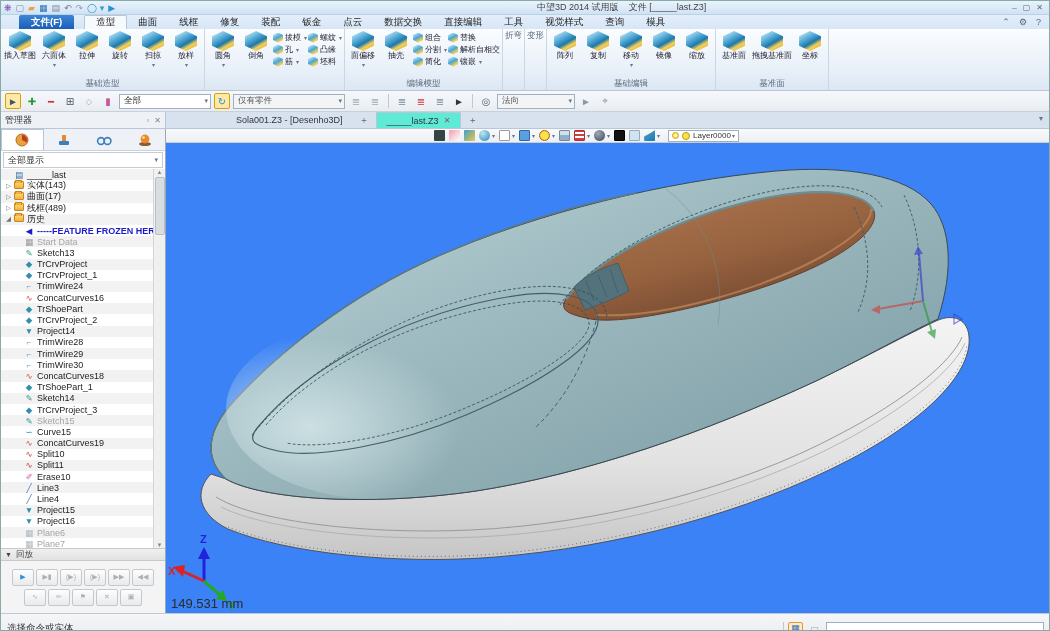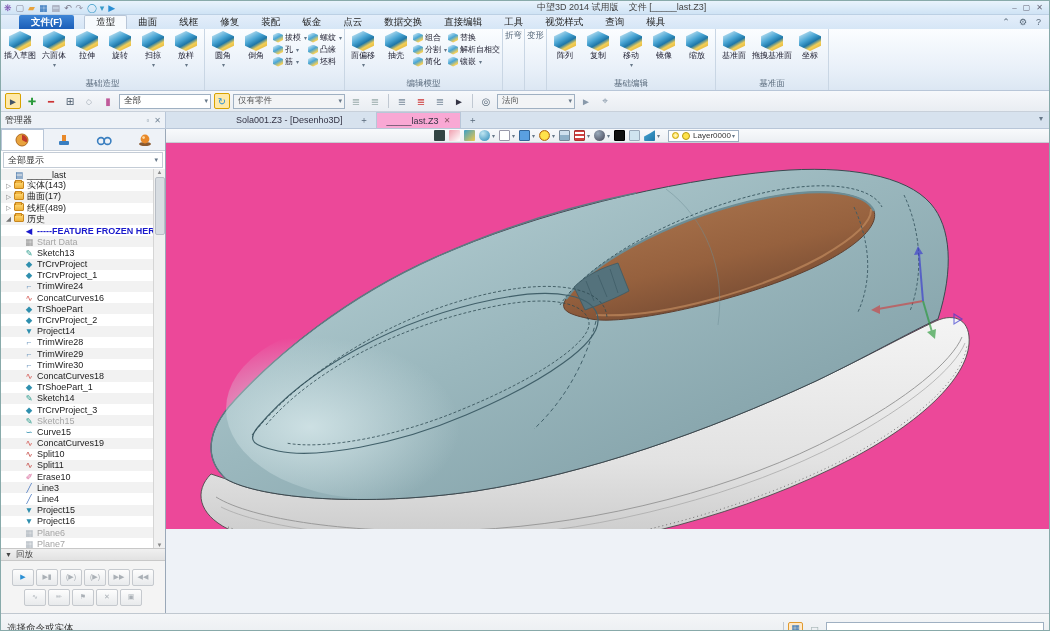--- a/index.html
+++ b/index.html
@@ -39,21 +39,21 @@
   .st-dd{height:15px;border:1px solid #9fb0c2;background:#fff;display:flex;align-items:center;font-size:8.5px;color:#333;padding:0 2px 0 4px;gap:6px;}
   .st-dd .arr{font-size:7px;}
   .st-dd.gray{background:#f2f4f6;color:#555;}
   
   .tabrow{height:17px;display:flex;background:#d7e2ee;border-bottom:1px solid #b8c6d8;position:relative;}
   .mgrhead{width:165px;background:#eef2f7;border-right:1px solid #b8c6d8;display:flex;align-items:center;font-size:9px;color:#333;padding:0 4px;}
   .mgrhead .sp{flex:1;}
   .mgrhead .mi{color:#789;font-size:8px;margin-left:5px;}
   .doctabs{display:flex;align-items:stretch;margin-left:60px;font-size:9px;}
   .dtab{display:flex;align-items:center;padding:0 10px;color:#334;gap:5px;cursor:default;}
-  .dtab.active{background:#f9a8d4;border:1px solid #b8c6d8;border-bottom:none;}
+  .dtab.active{background:#5eead4;border:1px solid #b8c6d8;border-bottom:none;}
   .dtab .x{color:#856;font-size:8px;}
   .dtab.plus{padding:0 7px;color:#567;}
   .tab-ovf{position:absolute;right:6px;top:2px;color:#678;font-size:8px;}
   
   .main{display:flex;height:484px;}
   .leftpanel{width:165px;background:#fff;border-right:1px solid #9aa8b8;display:flex;flex-direction:column;}
   .mgrtabs{height:22px;background:#eef2f7;display:flex;border-bottom:1px solid #c8d0da;}
   .mgrtab{flex:1;display:flex;align-items:center;justify-content:center;cursor:default;}
   .mgrtab.active{background:#fff;border:1px solid #b8c6d8;border-bottom:none;}
   .mgrfilter{height:16px;border:1px solid #c4ccd6;margin:1px 2px;display:flex;align-items:center;font-size:9px;color:#333;padding:0 4px;background:#fff;}
@@ -68,21 +68,21 @@
   .folder{display:inline-block;width:10px;height:8px;background:linear-gradient(#ffd977,#f0b33c);border:1px solid #c8871e;border-radius:1px;position:relative;}
   .folder:before{content:"";position:absolute;top:-2px;left:0;width:5px;height:2px;background:#f0b33c;border:1px solid #c8871e;border-bottom:none;border-radius:1px 1px 0 0;}
   .vscroll{position:absolute;right:0;top:0;bottom:0;width:12px;background:#f0f0f0;border-left:1px solid #d5d5d5;font-size:6px;color:#888;display:flex;flex-direction:column;align-items:center;}
   .vthumb{width:10px;height:58px;background:#d8dde2;border:1px solid #b8bec6;border-radius:2px;margin-top:2px;}
   .playhead{height:13px;background:linear-gradient(#f0f0f0,#e2e2e2);border-top:1px solid #c8c8c8;border-bottom:1px solid #c8c8c8;font-size:8.5px;color:#444;display:flex;align-items:center;gap:4px;padding-left:4px;}
   .playbtns{height:52px;background:#f4f4f4;display:flex;flex-direction:column;align-items:center;justify-content:center;gap:3px;}
   .prow{display:flex;gap:2px;}
   .pbtn{width:22px;height:17px;border:1px solid #c5c9cе;border:1px solid #c5c9ce;background:linear-gradient(#fdfdfd,#e8eaec);display:flex;align-items:center;justify-content:center;font-size:7px;color:#aab0b6;border-radius:2px;cursor:default;}
   .pbtn.en{color:#2a8fd4;}
   
-  .viewport{position:relative;width:885px;height:400px;background:#ec4899;overflow:hidden;}
+  .viewport{position:relative;width:885px;height:484px;background:#3b82f6;overflow:hidden;}
   .vptool{position:absolute;top:0;left:0;right:0;height:14px;background:linear-gradient(#f8fafc,#eceff3);border-bottom:1px solid #c8cdd4;display:flex;align-items:center;gap:4px;padding-left:268px;z-index:5;font-size:9px;}
   .vp-ic{width:11px;height:11px;border-radius:1px;flex:0 0 auto;cursor:default;}
   .vp-arr{font-size:6px;color:#678;margin-left:-2px;}
   .layerdd{height:12px;border:1px solid #9fb0c2;background:#fff;display:flex;align-items:center;gap:3px;font-size:8px;color:#333;padding:0 3px;margin-left:4px;cursor:default;}
   .bulb{width:7px;height:7px;border-radius:50%;background:radial-gradient(#fffbd0,#ffd836);border:1px solid #c8a400;}
   .dot{width:8px;height:8px;border-radius:50%;background:#ffe24a;border:1px solid #b89a10;}
   .shoesvg{position:absolute;left:0;top:0;z-index:1;}
   .scalelbl{position:absolute;left:5px;top:467px;z-index:4;font-size:13px;color:#2b2b2b;}
   .watermark{position:absolute;right:16px;bottom:6px;z-index:4;font-size:27px;font-weight:bold;color:rgba(255,255,255,.88);letter-spacing:1px;}
   

